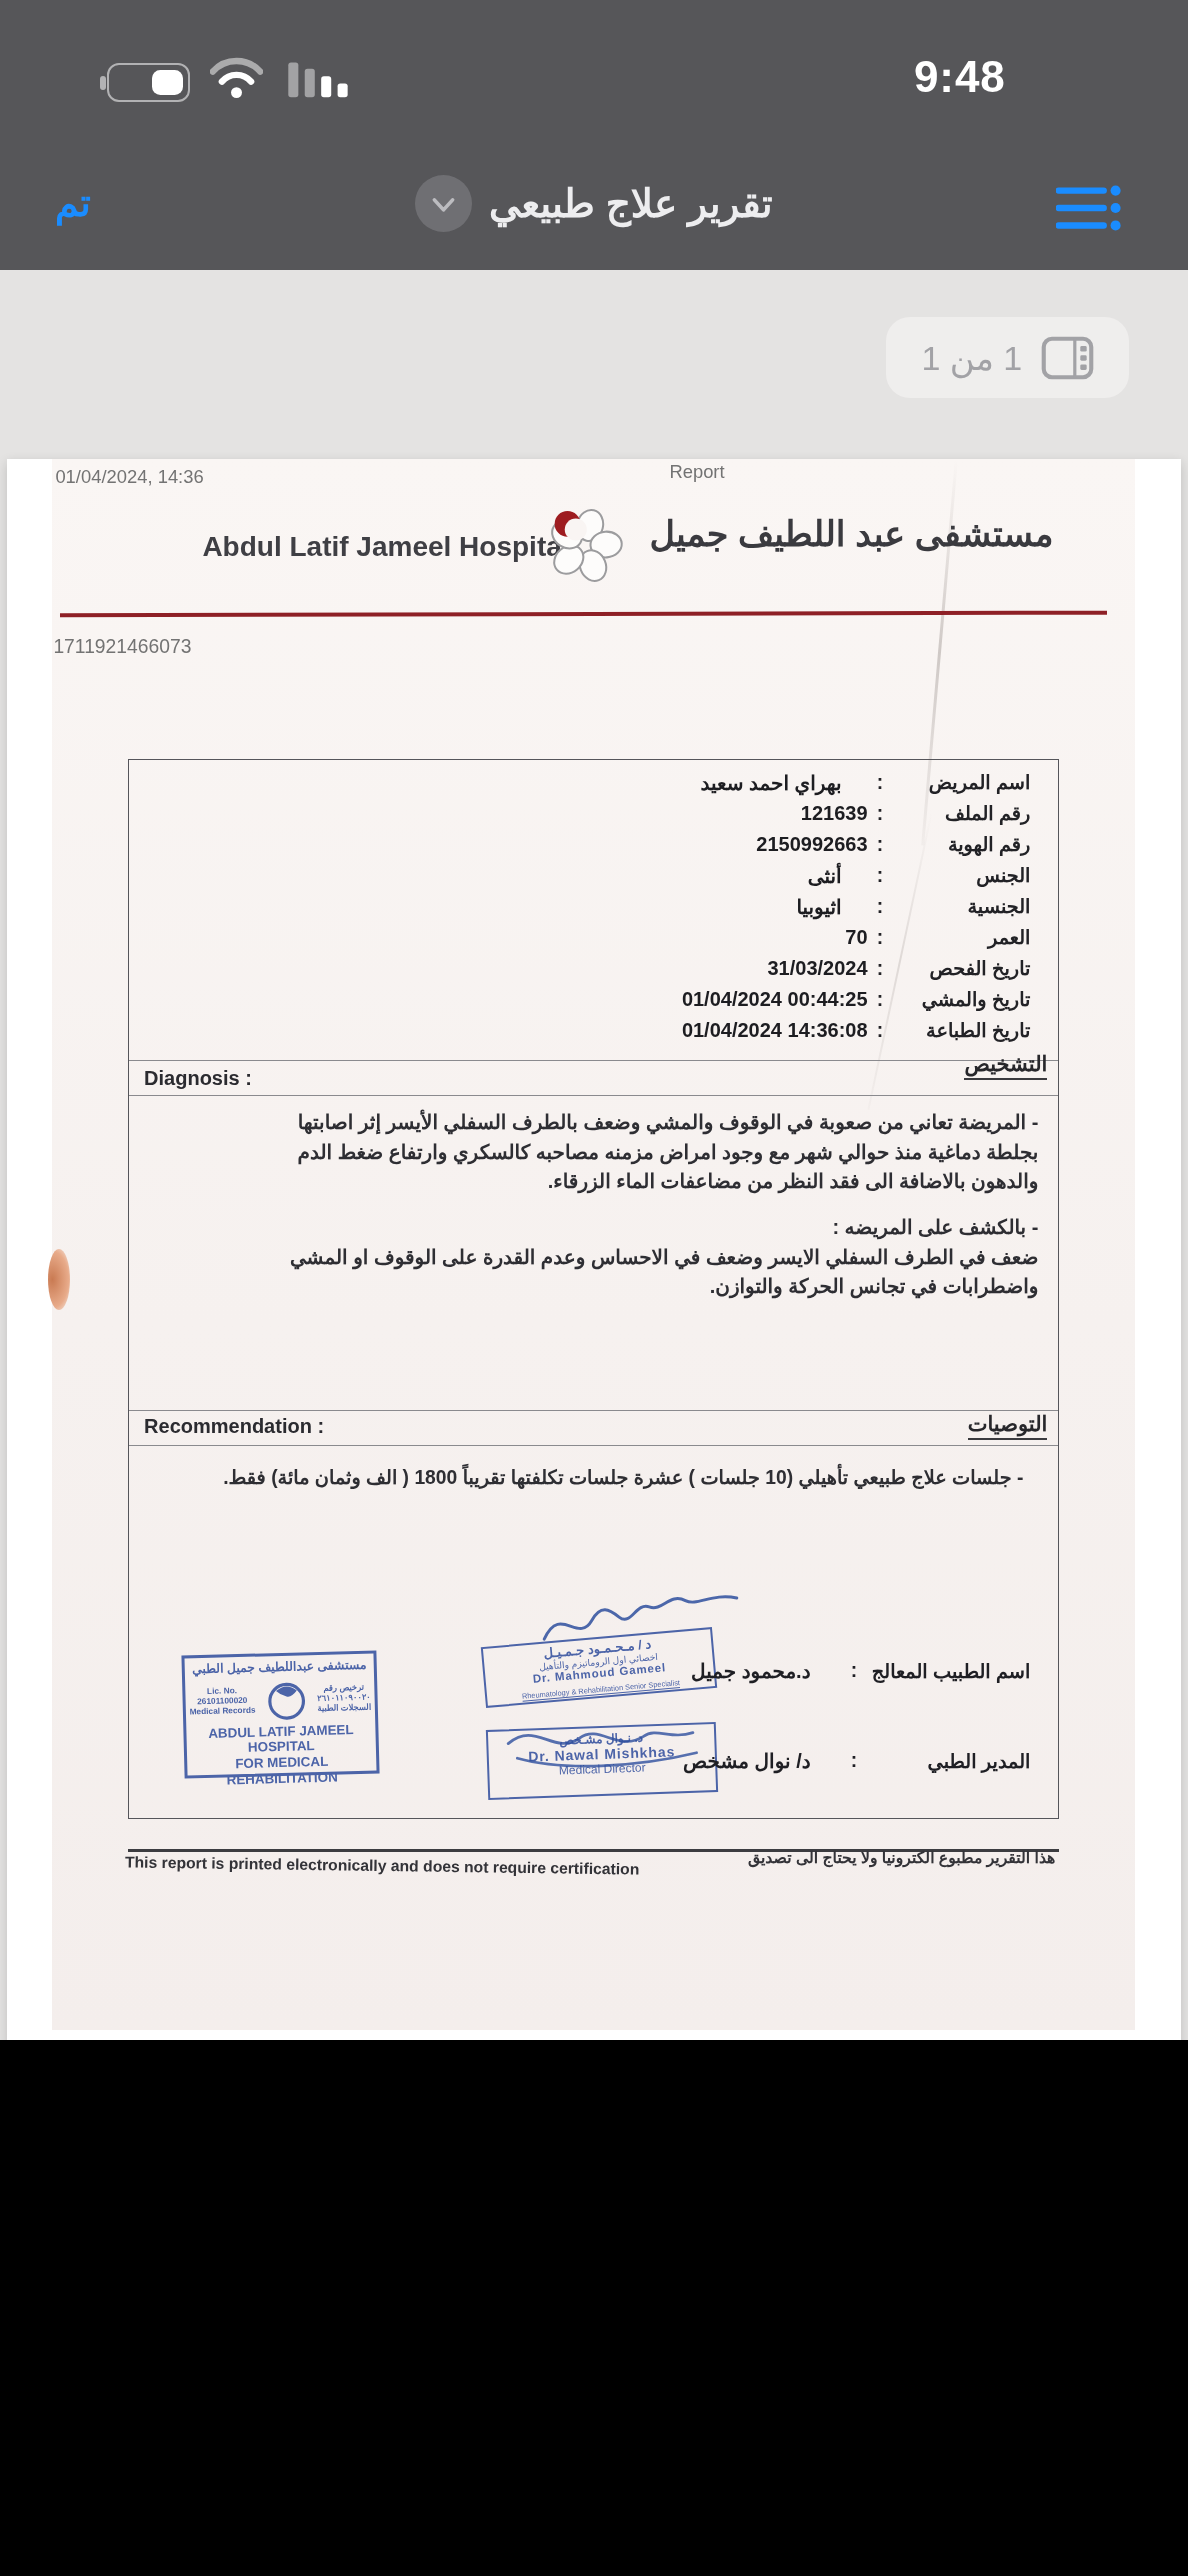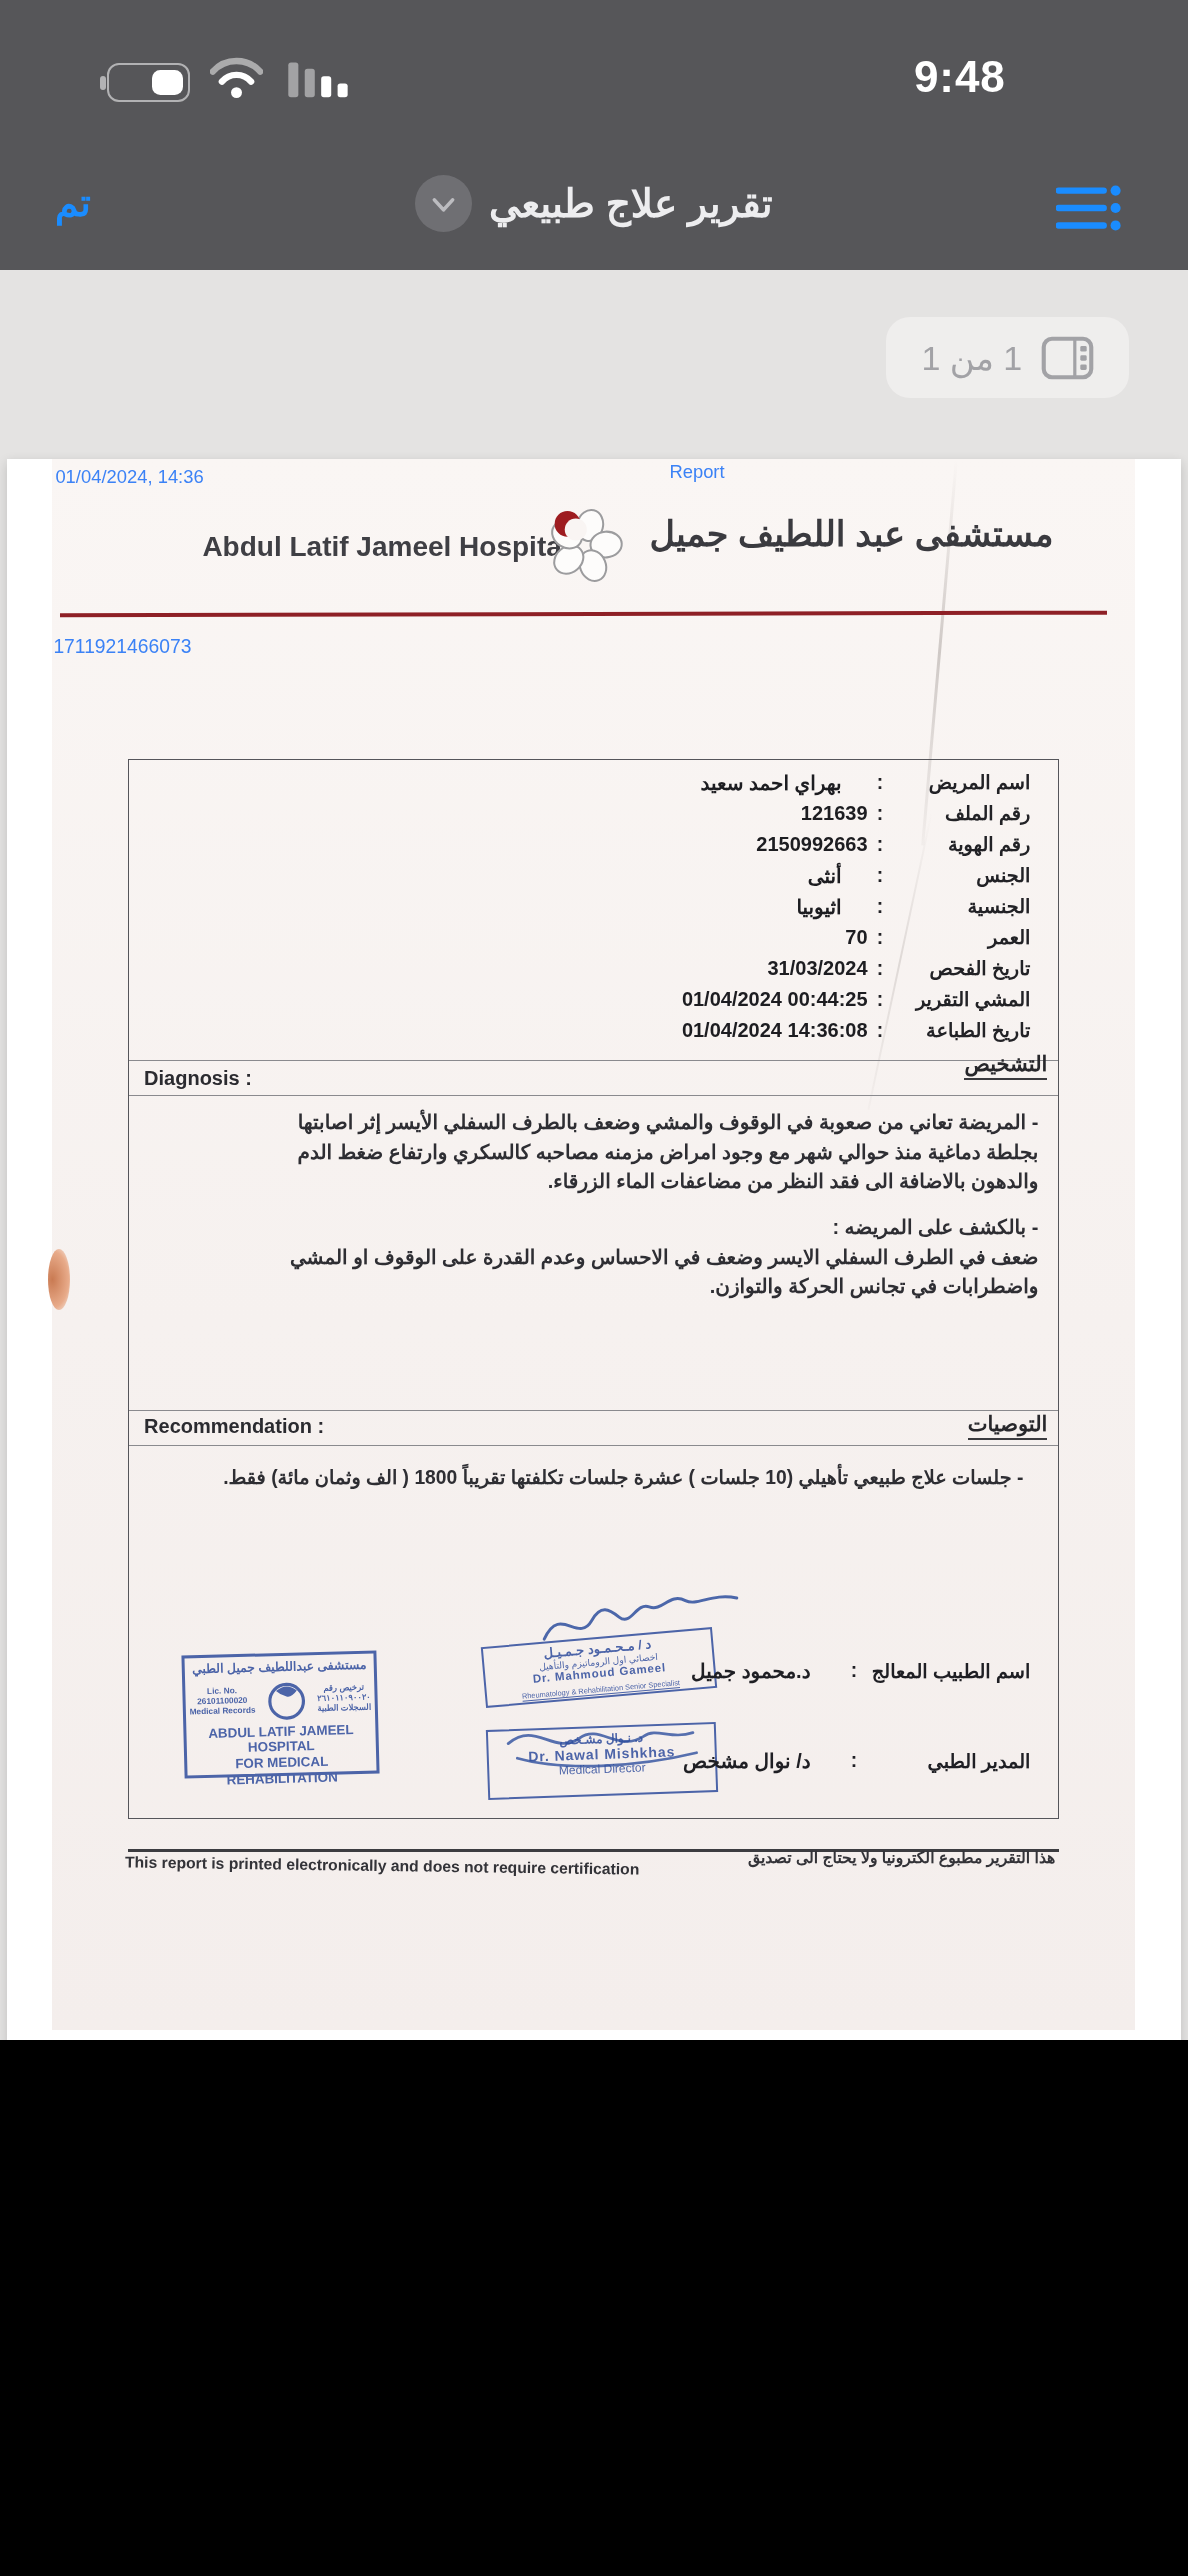--- a/index.html
+++ b/index.html
@@ -34,21 +34,21 @@
 
   
   .page{position:absolute;left:7.4px;top:459px;width:1174px;height:1660px;background:#fff;
         box-shadow:0 2.8px 11px rgba(0,0,0,.16);}
   .paper{position:absolute;left:45px;top:0;width:1083px;height:1571px;
          background:linear-gradient(180deg,#faf6f4 0%,#f6f1ef 55%,#f4eeec 100%),
                     linear-gradient(115deg,rgba(255,255,255,0) 60%,rgba(205,195,190,.18) 75%,rgba(255,255,255,0) 85%);}
   .crease{position:absolute;background:linear-gradient(to bottom,rgba(120,110,105,0),rgba(120,110,105,.33),rgba(120,110,105,.05));}
   .finger{position:absolute;left:41px;top:790px;width:22px;height:61px;border-radius:50%;
           background:radial-gradient(ellipse at 20% 50%,#c97a52,#e8ab8a 65%,rgba(232,171,138,0) 100%);}
-  .doc-small{font-size:18.4px;color:#3b82f6;}
+  .doc-small{font-size:18.4px;color:#737373;}
   .hosp-en{left:195px;top:72px;font-size:28px;font-weight:bold;color:#3f3f44;}
   .hosp-ar{left:642px;top:55px;font-size:35px;font-weight:bold;color:#3a3a3f;}
   .redline{left:53px;top:153px;width:1047px;height:3.7px;background:var(--red);transform:rotate(-.15deg);}
   .titlebox{left:111px;top:188px;width:937px;height:64px;border:1.8px solid #6b6b70;text-align:center;color:#222226;}
   .titlebox .t-ar{font-size:21px;font-weight:bold;margin-top:3.7px;}
   .titlebox .t-en{font-size:26px;font-weight:bold;letter-spacing:0.9px;}
   .mainbox{left:121px;top:300px;width:931px;height:1060px;border:1.8px solid #55555a;}
 
   .fields{position:absolute;top:7.4px;left:0;right:0;}
   .frow{display:flex;direction:rtl;align-items:center;height:31px;padding-right:28px;column-gap:9.2px;color:#222226;}
@@ -206,21 +206,21 @@
           <span class="lbl">العمر</span>
           <span class="col">:</span>
           <span class="val ltr">70</span>
         </div>
         <div class="frow">
           <span class="lbl">تاريخ الفحص</span>
           <span class="col">:</span>
           <span class="val ltr">31/03/2024</span>
         </div>
         <div class="frow">
-          <span class="lbl">المشي التقرير</span>
+          <span class="lbl">تاريخ والمشي</span>
           <span class="col">:</span>
           <span class="val ltr">01/04/2024 00:44:25</span>
         </div>
         <div class="frow">
           <span class="lbl">تاريخ الطباعة</span>
           <span class="col">:</span>
           <span class="val ltr">01/04/2024 14:36:08</span>
         </div>
       </div>
 

